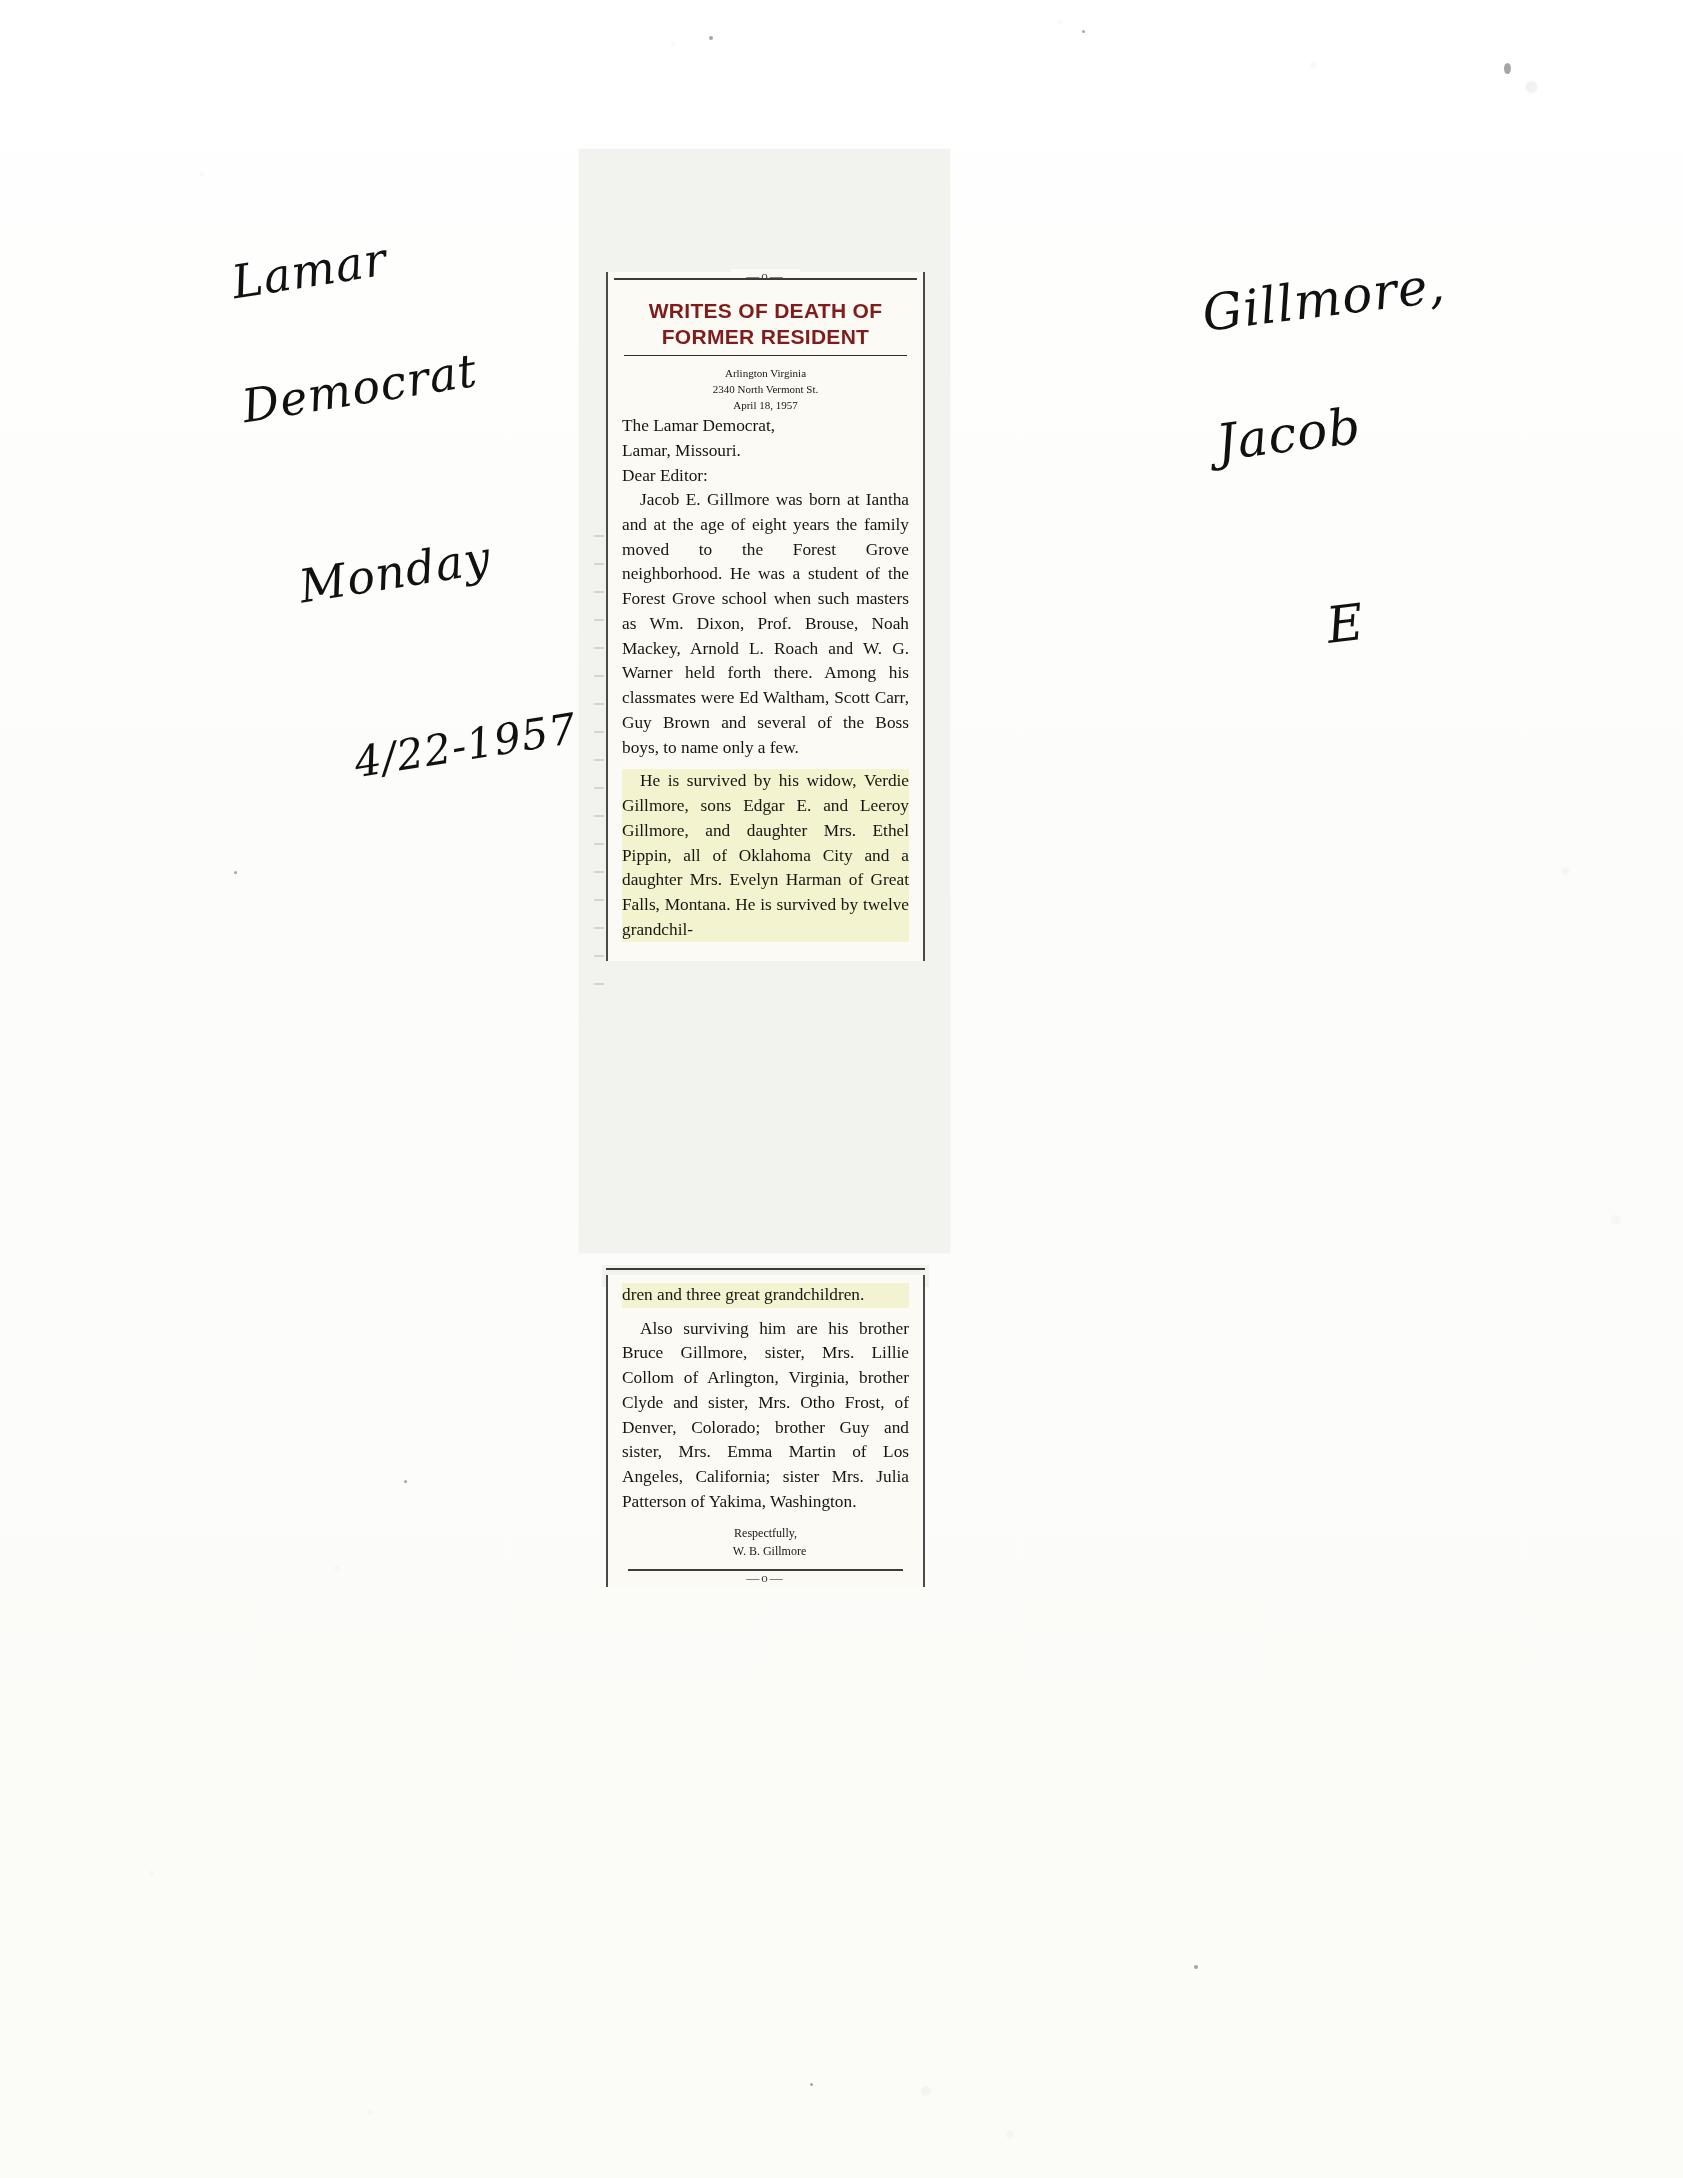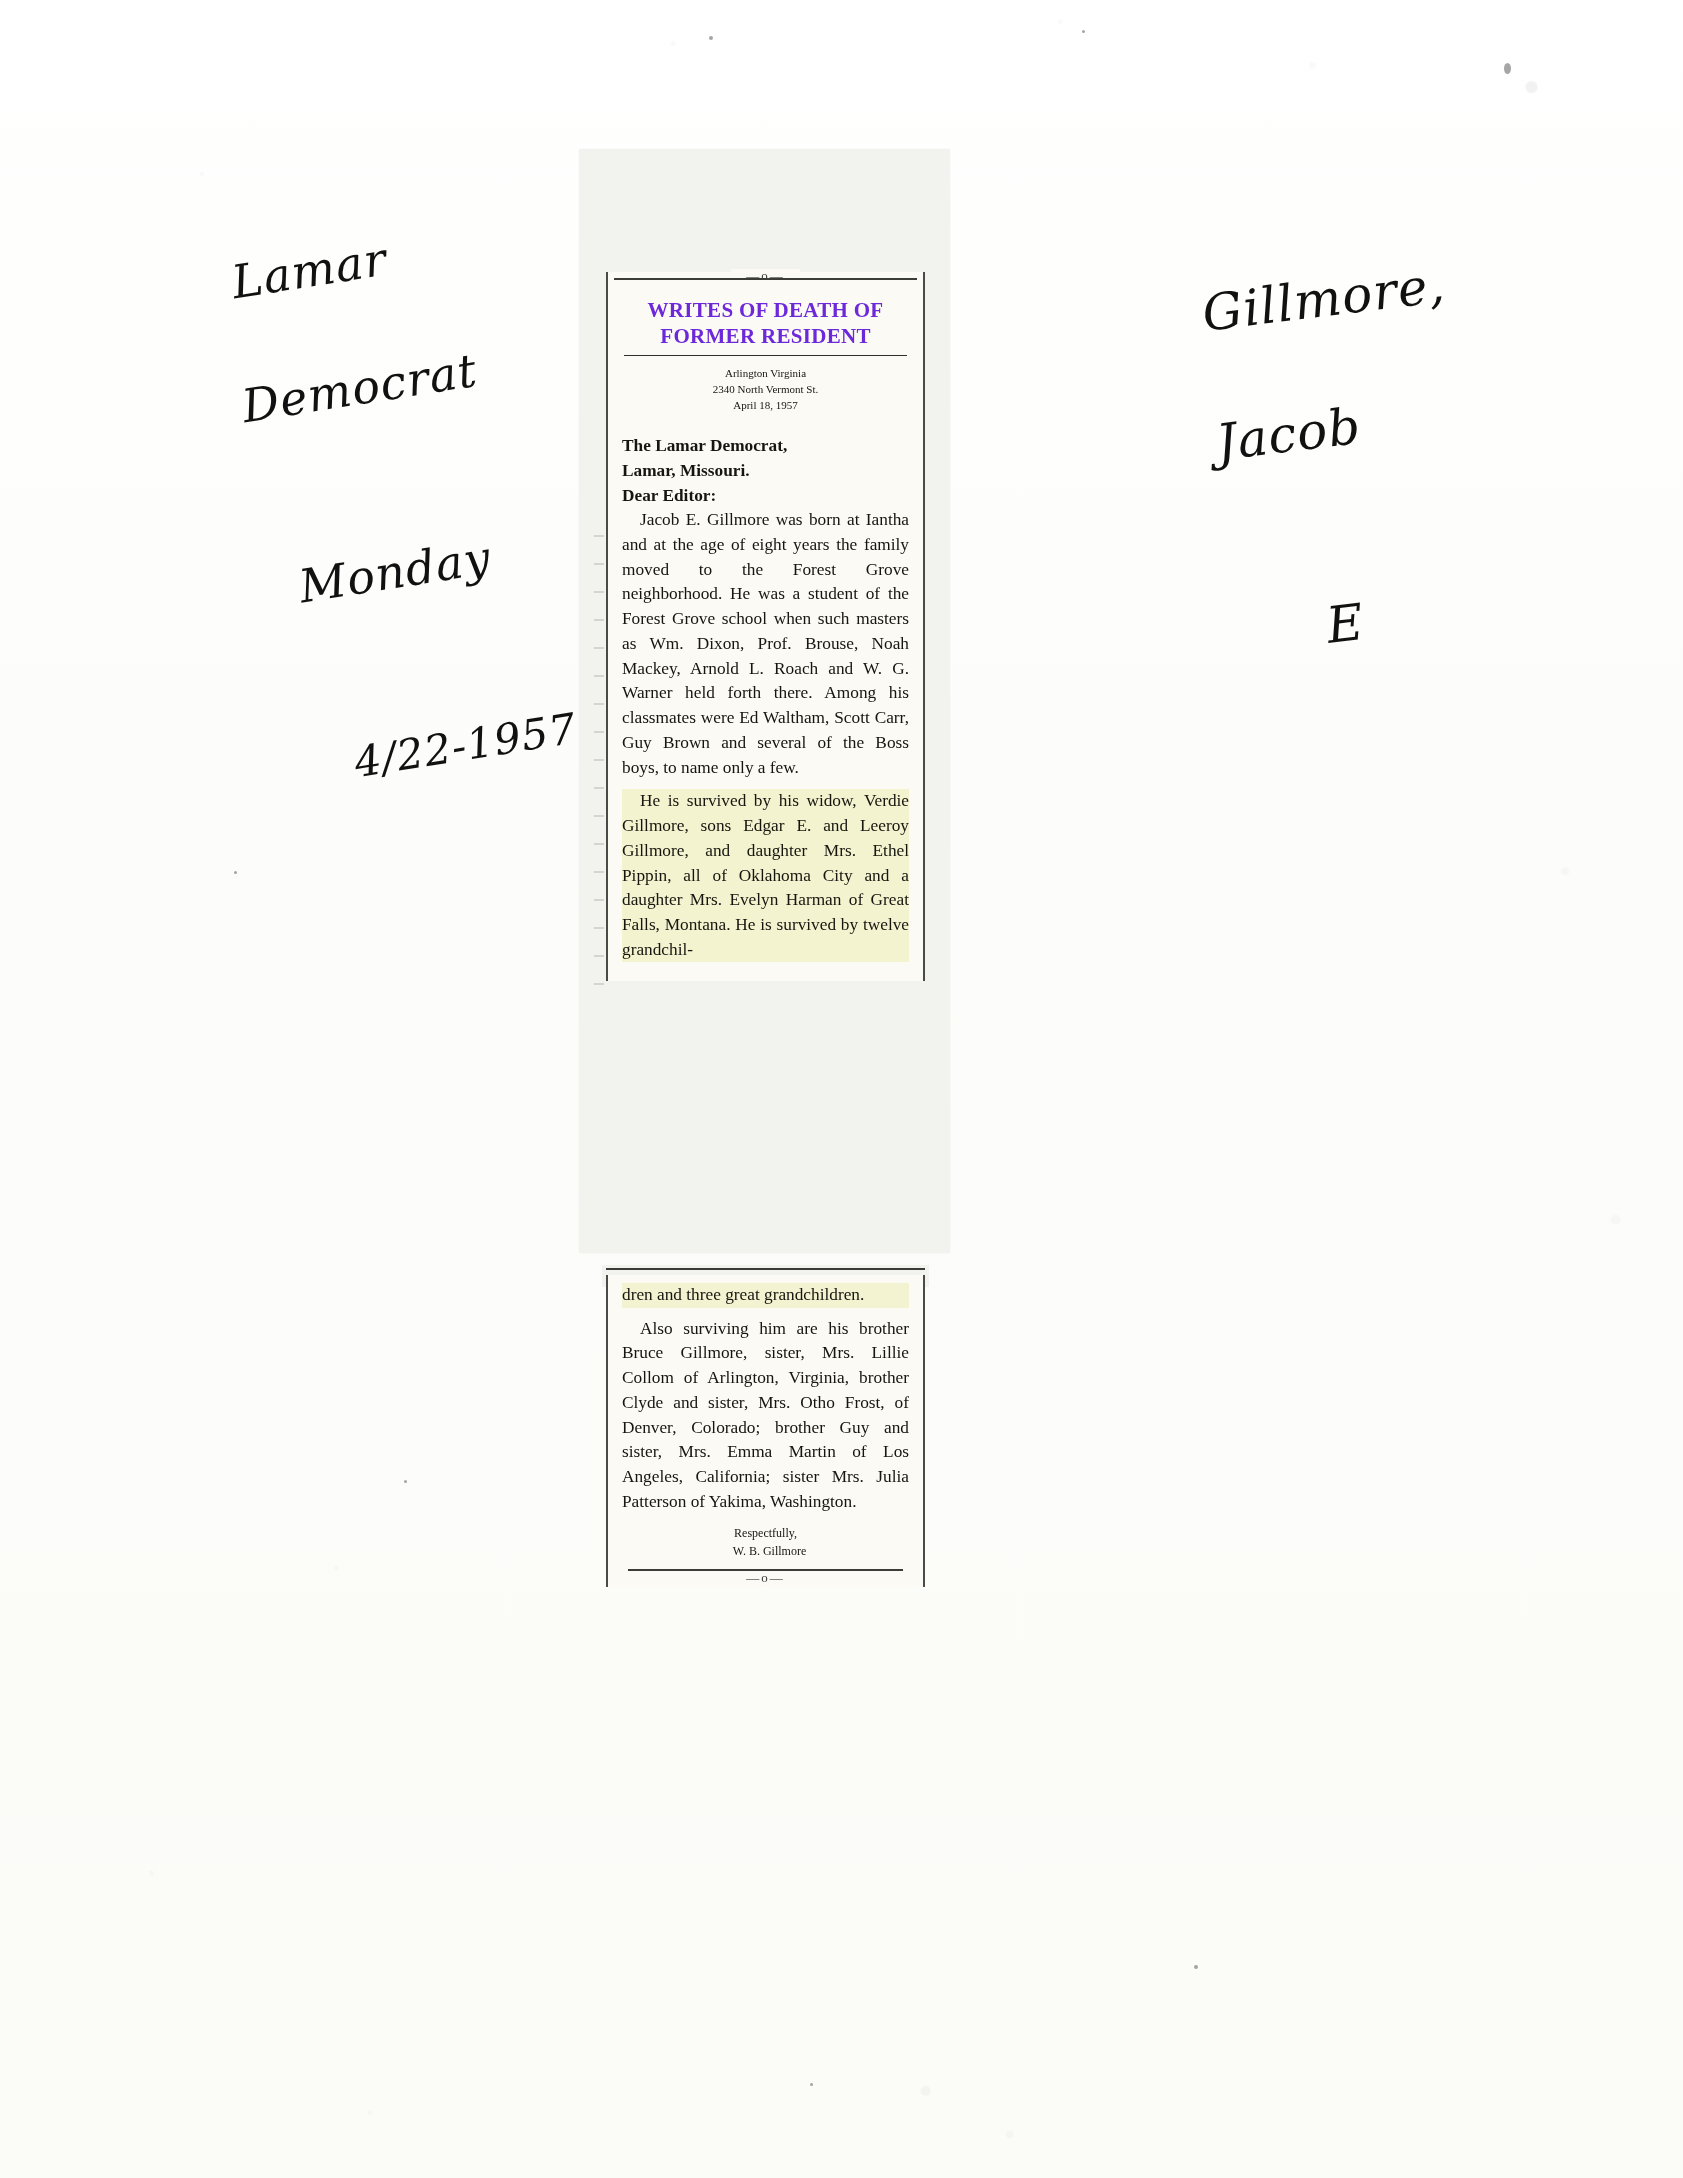--- a/index.html
+++ b/index.html
@@ -108,26 +108,26 @@
     width: 69px;
     margin-left: auto;
     margin-right: auto;
     line-height: 1;
   }
   .clip-inner {
     padding: 10px 14px 10px 14px;
   }
   .headline {
     text-align: center;
-    font-family: Liberation Serif, serif;
+    font-family: Liberation Sans, sans-serif;
     font-weight: bold;
     font-size: 21px;
     line-height: 1.22;
     letter-spacing: 0.3px;
-    color: #6d28d9;
+    color: #7f1d1d;
     margin: 6px 0 4px 0;
   }
   .rule-thin {
     border-bottom: 1px solid #2e2e2c;
     margin: 6px 2px 10px 2px;
   }
   .addr {
     text-align: center;
     font-size: 11px;
     line-height: 1.45;
@@ -277,21 +277,21 @@
       <div>FORMER RESIDENT</div>
     </div>
     <div class="rule-thin"></div>
 
     <div class="addr">
       <div>Arlington Virginia</div>
       <div>2340 North Vermont St.</div>
       <div>April 18, 1957</div>
     </div>
 
-    <div class="body-line" style="margin-top:20px;font-weight:bold;">
+    <div class="body-line" style="margin-top:0;">
       <div>The Lamar Democrat,</div>
       <div>Lamar, Missouri.</div>
       <div>Dear Editor:</div>
     </div>
 
 
     <div class="para flush">
       <p class="indent">Jacob E. Gillmore was born at Iantha and at the age of eight years the family moved to the Forest Grove neighborhood. He was a student of the Forest Grove school when such masters as Wm. Dixon, Prof. Brouse, Noah Mackey, Arnold L. Roach and W. G. Warner held forth there. Among his classmates were Ed Waltham, Scott Carr, Guy Brown and several of the Boss boys, to name only a few.</p>
     </div>
 

